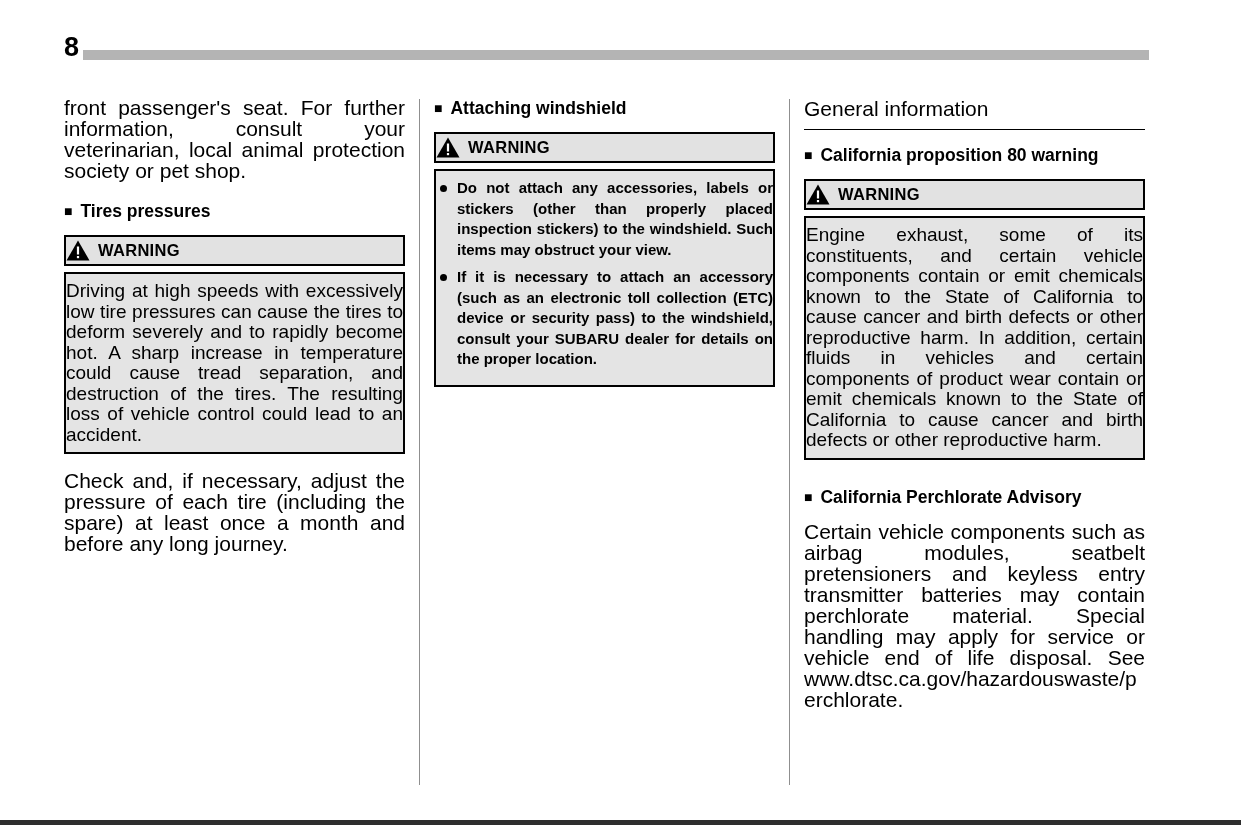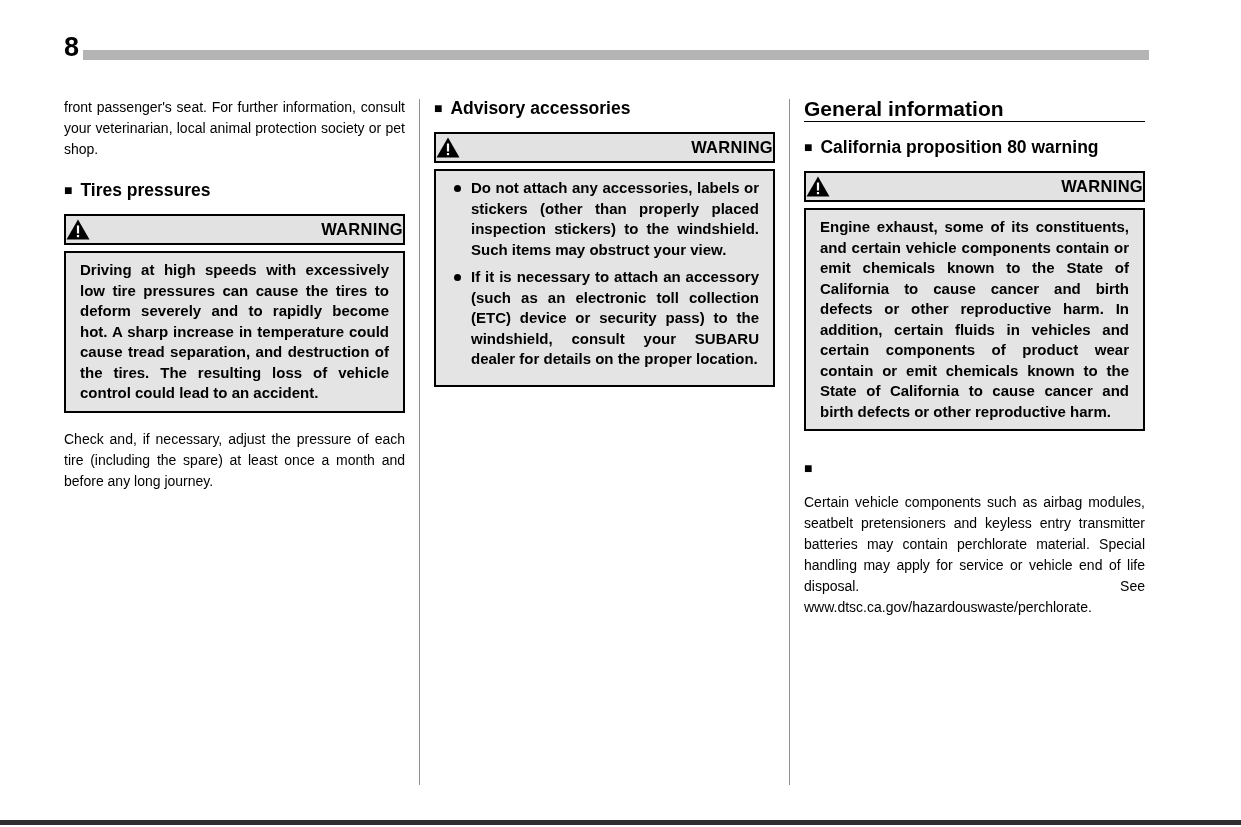--- a/index.html
+++ b/index.html
@@ -19,69 +19,70 @@
   .page-number { font-size: 27px; font-weight: bold; line-height: 1; padding-right: 4px; }
   .header-bar { flex: 1; height: 10px; background: #b4b4b4; margin-bottom: 1px; }
 
   
   .columns { display: flex; align-items: stretch; min-height: 688px; }
   .col { width: 341px; }
   .divider { width: 1px; background: #8f8f8f; margin: 2px 14px 0 14px; }
 
   
   .body-text {
-    font-size: 14px;
+    font-size: 21px;
     line-height: 21px;
     text-align: justify;
     margin-bottom: 11px;
     overflow-wrap: break-word;
   }
   .section-heading {
     display: flex;
     align-items: flex-start;
     font-size: 17.5px;
     font-weight: bold;
     line-height: 22px;
     margin: 19px 0 13px 0;
   }
   .section-heading .sq {
     font-size: 14px;
     line-height: 22px;
     margin-right: 8px;
   }
   .big-heading {
     font-size: 21px;
-    font-weight: bold;
+    font-weight: normal;
     line-height: 24px;
+    padding-bottom: 8px;
     border-bottom: 1.5px solid #000;
     margin-bottom: 14px;
   }
 
   
   .warning-block { margin-bottom: 16px; }
   .warning-header {
     border: 2px solid #000;
     background: #e2e2e2;
     height: 31px;
     display: flex;
     align-items: center;
-    justify-content: space-between;
+    justify-content: flex-start;
     gap: 8px;
     margin-bottom: 6px;
   }
   .warning-label { font-size: 16.5px; font-weight: bold; letter-spacing: 0.3px; }
   .warn-icon { display: inline-flex; align-items: center; }
   .warning-body {
     border: 2px solid #000;
     background: #e4e4e4;
-    padding: 7px 14px;
+    padding: 7px 0;
   }
   .warning-text {
-    font-size: 15px;
-    font-weight: bold;
+    font-size: 19px;
+    font-weight: normal;
     line-height: 20.5px;
     text-align: justify;
   }
 
   
   .warn-list { list-style: none; }
   .warn-list li {
     position: relative;
     padding-left: 21px;
     font-size: 15px;
@@ -154,21 +155,21 @@
 
       <p class="body-text">Check and, if necessary, adjust the pressure of each tire (including the spare) at least once a month and before any long journey.</p>
 
     </section>
 
     <div class="divider"></div>
 
     <section class="col">
       <h2 class="section-heading" style="margin-top:0;">
         <span class="sq">■</span>
-        <span>Advisory accessories</span>
+        <span>Attaching windshield</span>
       </h2>
 
       <div class="warning-block">
         <div class="warning-header">
           <span class="warn-icon">
             <svg width="24" height="21" viewBox="0 0 24 21">
               <path d="M12 0.5 L23.5 20.5 L0.5 20.5 Z" fill="#000"></path>
               <rect x="10.9" y="6.5" width="2.2" height="8" fill="#fff"></rect>
               <rect x="10.9" y="16" width="2.2" height="2.2" fill="#fff"></rect>
             </svg>
@@ -205,20 +206,21 @@
           </span>
           <span class="warning-label">WARNING</span>
         </div>
         <div class="warning-body">
           <p class="warning-text">Engine exhaust, some of its constituents, and certain vehicle components contain or emit chemicals known to the State of California to cause cancer and birth defects or other reproductive harm. In addition, certain fluids in vehicles and certain components of product wear contain or emit chemicals known to the State of California to cause cancer and birth defects or other reproductive harm.</p>
         </div>
       </div>
 
       <h2 class="section-heading mt-extra">
         <span class="sq">■</span>
+        <span>California Perchlorate Advisory</span>
       </h2>
 
       <p class="body-text">Certain vehicle components such as airbag modules, seatbelt pretensioners and keyless entry transmitter batteries may contain perchlorate material. Special handling may apply for service or vehicle end of life disposal. See www.dtsc.ca.gov/hazardouswaste/perchlorate.</p>
     </section>
 
   </div>
 </div>
 
 <div class="page-bottom-rule"></div>
 

